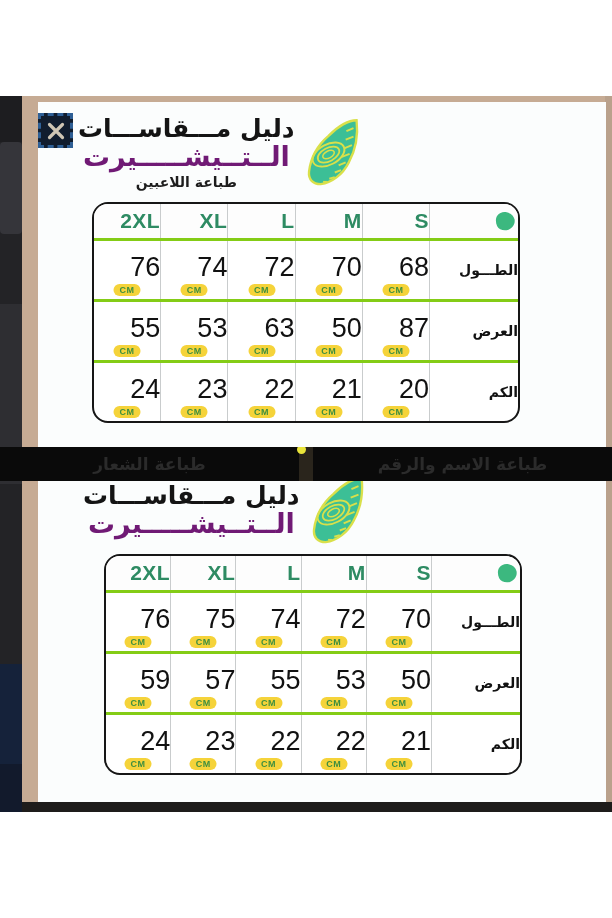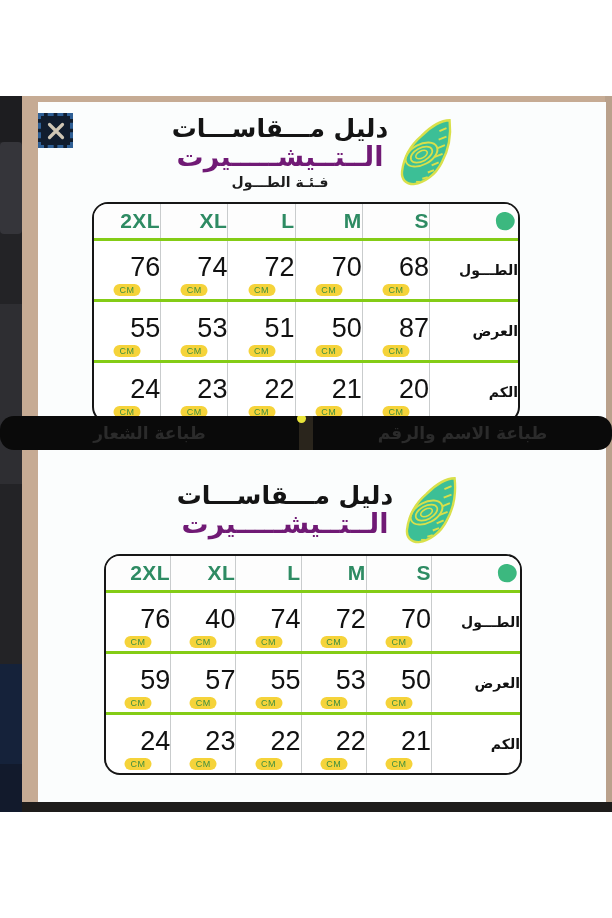--- a/index.html
+++ b/index.html
@@ -49,21 +49,21 @@
     position:absolute;left:0px;top:11px;width:35px;height:35px;
     background:#111d2e;
     border:3px dashed #2e5f95;
     box-sizing:border-box;
     display:flex;align-items:center;justify-content:center;
     cursor:pointer;
   }
   .close-btn svg{display:block;}
 
   
-  .header{position:absolute;left:0;right:0;display:flex;align-items:center;justify-content:center;gap:6px;}
+  .header{position:absolute;left:0;right:0;display:flex;align-items:center;gap:6px;}
   .tape-icon{width:80px;height:78px;flex:0 0 auto;}
   .titles{text-align:center;direction:rtl;}
   .title-l1{
     font-size:25px;font-weight:bold;color:#141414;letter-spacing:0px;
     line-height:1.05;white-space:nowrap;
   }
   .title-l2{
     font-size:27px;font-weight:bold;color:#701a75;
     line-height:1.1;white-space:nowrap;
   }
@@ -103,21 +103,21 @@
   .drow .tcell{height:58px;}
   .num{
     font-size:27px;color:#111111;font-weight:normal;
     font-family:"Liberation Sans",sans-serif;
     line-height:1;
     position:relative;top:-3px;
   }
   .cm-badge{
     position:absolute;bottom:3px;left:50%;transform:translateX(-50%);
     background:#f5d33a;color:#3f8f3f;
-    font-size:9px;font-weight:normal;letter-spacing:0.5px;
+    font-size:9px;font-weight:bold;letter-spacing:0.5px;
     padding:1px 6px;border-radius:7px;
     font-family:"Liberation Sans",sans-serif;
   }
   .rowlabel{
     font-size:14px;font-weight:bold;color:#121212;direction:rtl;
     font-family:"DejaVu Sans",sans-serif;
   }
 
   
   .promo-banner{
@@ -166,21 +166,21 @@
     <div class="close-btn" title="close">
       <svg width="20" height="20" viewBox="0 0 20 20" aria-hidden="true">
         <path d="M3.5 3.5 L16.5 16.5 M16.5 3.5 L3.5 16.5" stroke="#cfc6b4" stroke-width="3.2" stroke-linecap="round"></path>
       </svg>
     </div>
 
     <div class="header" style="top:8px;left:40px;width:490px;height:86px;">
       <div class="titles">
         <div class="title-l1">دليل مـــقاســـات</div>
         <div class="title-l2">الــتــيشـــــيرت</div>
-        <div class="subtitle">فـئـة الطـــول</div>
+        <div class="subtitle">طباعة اللاعبين</div>
       </div>
       <svg class="tape-icon" viewBox="0 0 100 100">
         <path d="M70 8 C72 26 70 44 60 62 C52 78 38 88 24 90 C14 90 8 84 9 74
                  C11 56 20 40 34 28 C46 16 60 8 70 8 Z" fill="#3cbf96" stroke="#d9e04a" stroke-width="3"></path>
         <ellipse cx="34" cy="52" rx="22" ry="13" transform="rotate(-28 34 52)" fill="none" stroke="#d9e04a" stroke-width="2.5"></ellipse>
         <ellipse cx="34" cy="52" rx="15" ry="8.5" transform="rotate(-28 34 52)" fill="none" stroke="#d9e04a" stroke-width="2.2"></ellipse>
         <ellipse cx="34" cy="52" rx="8" ry="4.5" transform="rotate(-28 34 52)" fill="none" stroke="#d9e04a" stroke-width="2"></ellipse>
         <g stroke="#d9e04a" stroke-width="2.4">
           <path d="M66 18 L57 22"></path>
             <path d="M66 29 L56 33"></path>
@@ -248,21 +248,21 @@
       <div class="trow drow">
         <div class="tcell">
           <span class="num">55</span>
           <span class="cm-badge">CM</span>
           </div>
         <div class="tcell">
           <span class="num">53</span>
           <span class="cm-badge">CM</span>
           </div>
         <div class="tcell">
-          <span class="num">51</span>
+          <span class="num">63</span>
           <span class="cm-badge">CM</span>
           </div>
         <div class="tcell">
           <span class="num">50</span>
           <span class="cm-badge">CM</span>
           </div>
         <div class="tcell">
           <span class="num">87</span>
           <span class="cm-badge">CM</span>
           </div>
@@ -346,21 +346,21 @@
           </svg>
         </div>
       </div>
 
       <div class="trow drow">
         <div class="tcell">
           <span class="num">76</span>
           <span class="cm-badge">CM</span>
           </div>
         <div class="tcell">
-          <span class="num">40</span>
+          <span class="num">75</span>
           <span class="cm-badge">CM</span>
           </div>
         <div class="tcell">
           <span class="num">74</span>
           <span class="cm-badge">CM</span>
           </div>
         <div class="tcell">
           <span class="num">72</span>
           <span class="cm-badge">CM</span>
           </div>
@@ -421,20 +421,20 @@
           <span class="cm-badge">CM</span>
           </div>
         <div class="tcell labelcell">
           <span class="rowlabel">الكم</span>
           </div>
       </div>
     </div>
 
   </div>
 
-  <div class="promo-banner" style="top:416px;border-radius:14px;">
+  <div class="promo-banner" style="top:447px;">
     <div class="promo-dot"></div>
     <div class="ptext">طباعة الشعار</div>
     <div class="divider"></div>
     <div class="ptext">طباعة الاسم والرقم</div>
   </div>
 
 </div>
 
 </body></html>

